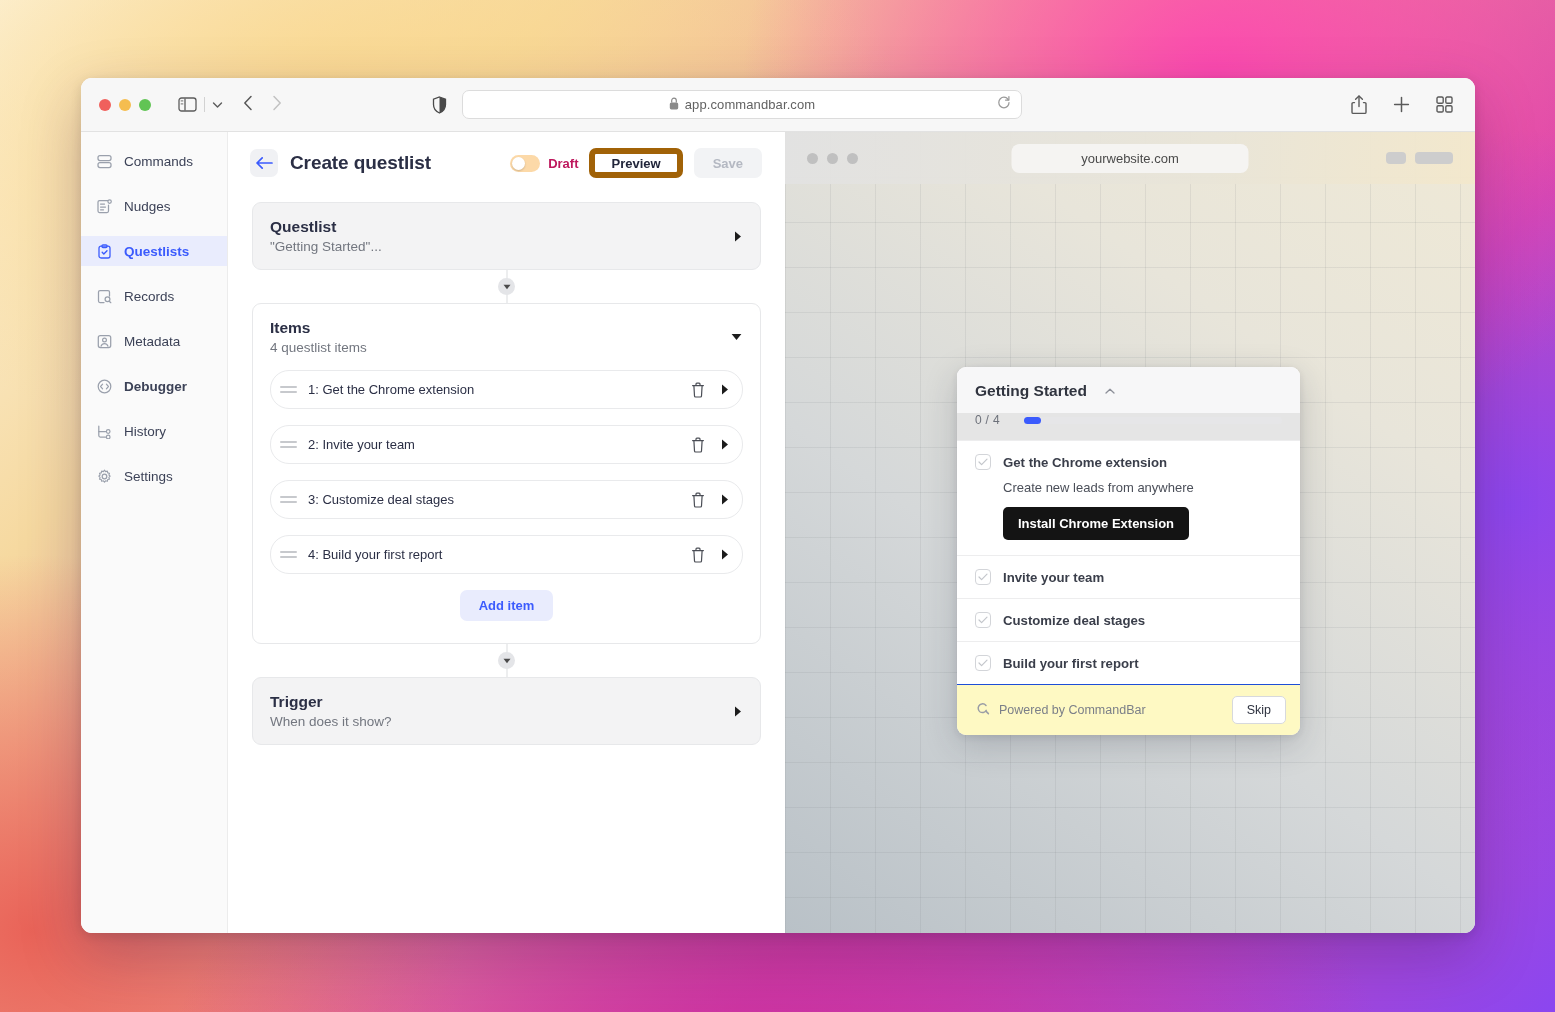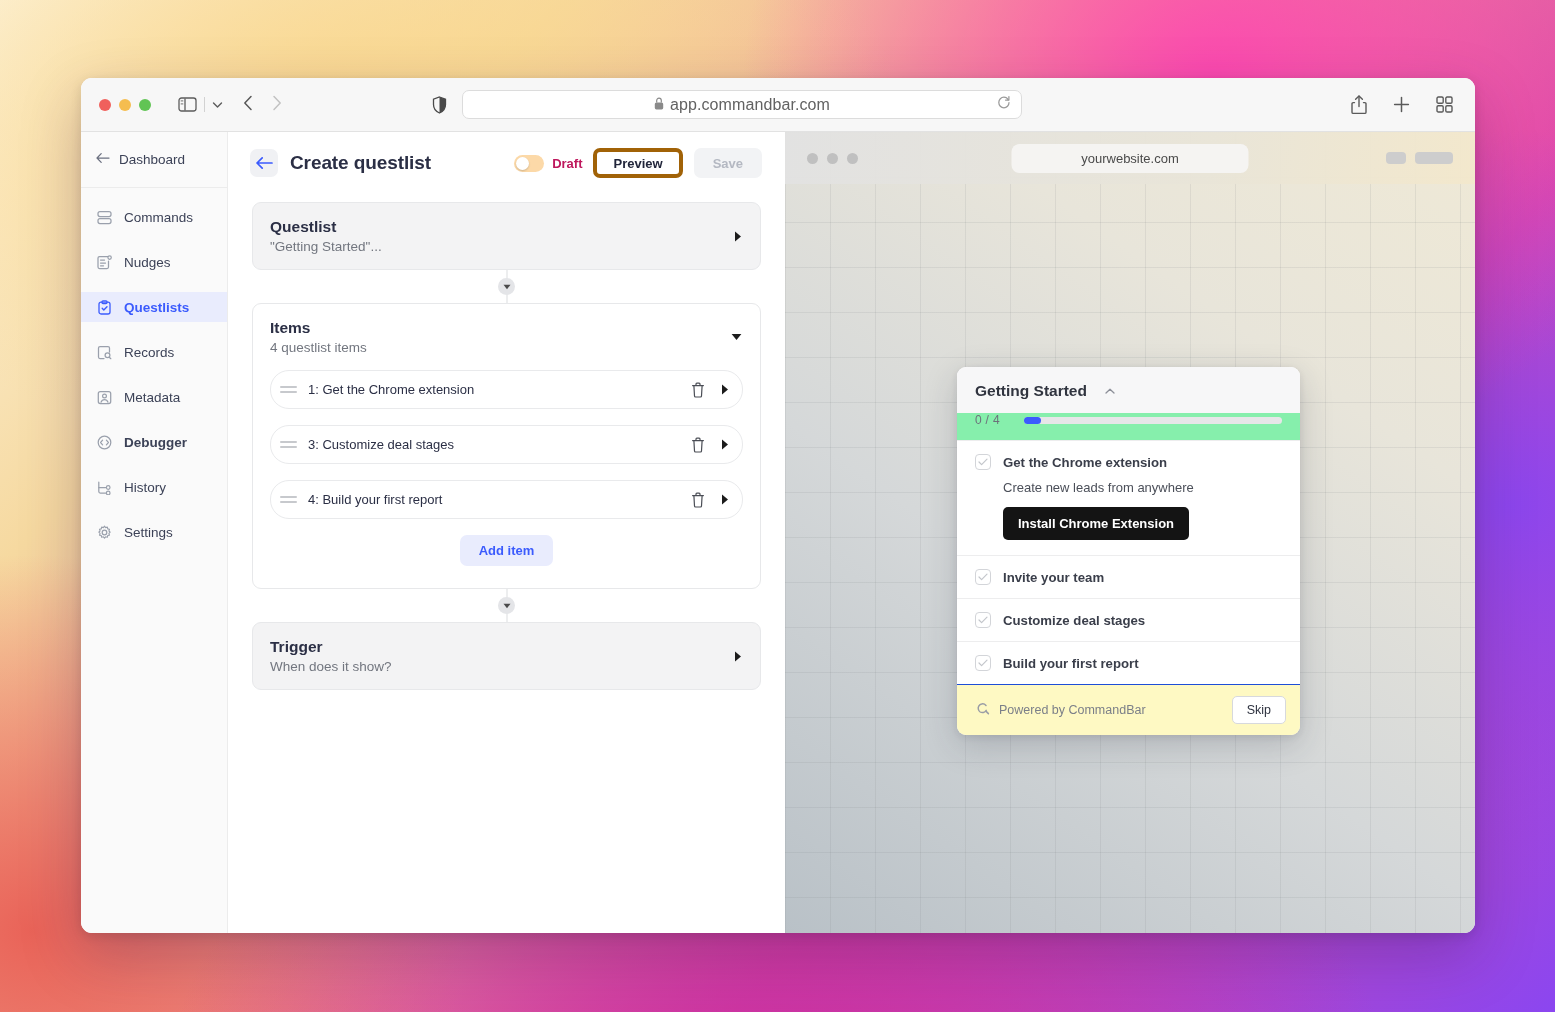--- a/index.html
+++ b/index.html
@@ -67,21 +67,21 @@
     margin-left: 15px;
     background: #ffffff;
     border: 1px solid #dcdcdc;
     border-radius: 7px;
     display: flex;
     align-items: center;
     justify-content: center;
     position: relative;
   }
   .url-inner { display: flex; align-items: center; gap: 6px; }
-  .url-text { font-size: 16px; color: #626262; letter-spacing: 0.1px; text-align: right; }
+  .url-text { font-size: 13px; color: #626262; letter-spacing: 0.1px; text-align: right; }
   .reload-icon { position: absolute; right: 10px; color: #9a9a9a; }
 
   .tb-right { margin-left: auto; display: flex; align-items: center; gap: 26px; padding-right: 4px; }
 
   
   .app-body { flex: 1; display: flex; min-height: 0; }
 
   
   .sidebar {
     width: 147px;
@@ -166,21 +166,21 @@
     width: 13px; height: 13px;
     border-radius: 50%;
     background: #ffffff;
     box-shadow: 0 1px 2px rgba(0,0,0,0.18);
   }
   .draft-label { font-size: 13px; font-weight: 700; color: #be185d; margin-left: -3px; }
 
   .btn-preview {
     height: 30px;
     padding: 0 16px;
-    border: 4px solid #a16207;
+    border: 6px solid #a16207;
     border-radius: 7px;
     background: #ffffff;
     font-size: 13px;
     font-weight: 700;
     color: #21253a;
     font-family: inherit;
     cursor: pointer;
     display: flex; align-items: center;
   }
   .btn-save {
@@ -332,21 +332,21 @@
     background: #f7f7f8;
     padding: 15px 18px 13px 18px;
     display: flex;
     align-items: center;
     gap: 18px;
     cursor: pointer;
   }
   .wg-title { font-size: 15.5px; font-weight: 700; color: #30343f; }
   .wg-collapse { color: #8d9099; display: flex; align-items: center; }
   .wg-progress-row {
-    background: #86efac;
+    background: #e5e5e5;
     padding: 0 18px 13px 18px;
     display: flex;
     align-items: center;
     gap: 24px;
   }
   .wg-count { font-size: 12px; color: #6c707a; letter-spacing: 0.3px; }
   .wg-track {
     flex: 1;
     height: 7px;
     border-radius: 4px;
@@ -494,28 +494,20 @@
           <rect x="1" y="9.8" width="6.2" height="6.2" rx="1.3" stroke="#5a5a5a" stroke-width="1.4"></rect>
           <rect x="9.8" y="9.8" width="6.2" height="6.2" rx="1.3" stroke="#5a5a5a" stroke-width="1.4"></rect>
         </svg>
       </span>
     </div>
   </div>
 
   <div class="app-body">
 
     <div class="sidebar">
-      <div class="sb-dashboard">
-        <span>
-          <svg width="14" height="12" viewBox="0 0 14 12" fill="none">
-            <path d="M13 6H1.4M5.2 1.6L1 6L5.2 10.4" stroke="#6b7080" stroke-width="1.25" stroke-linecap="round" stroke-linejoin="round"></path>
-          </svg>
-        </span>
-        <span>Dashboard</span>
-      </div>
 
       <div class="sb-nav">
 
         <div class="sb-item" style="margin-bottom:15px;">
           <span class="sb-icon">
             <svg width="15" height="15" viewBox="0 0 15 15" fill="none">
               <rect x="1" y="1.5" width="13" height="5" rx="2" stroke="currentColor" stroke-width="1.25"></rect>
               <rect x="1" y="8.5" width="13" height="5" rx="2" stroke="currentColor" stroke-width="1.25"></rect>
             </svg>
           </span>
@@ -679,20 +671,41 @@
                   </svg>
                 </span>
                 <span class="item-arrow">
                   <svg width="8" height="11" viewBox="0 0 8 11">
                       <path d="M1 0.6L7 5.5L1 10.4Z" fill="#1c1c1c"></path>
                     </svg>
                 </span>
               </div>
             </div>
 
+            <div class="item-row">
+              <div class="drag-handle">
+                  <span></span>
+                  <span></span>
+                </div>
+              <div class="item-label">2: Invite your team</div>
+              <div class="item-actions">
+                <span class="trash-icon">
+                  <svg width="14" height="16" viewBox="0 0 14 16" fill="none">
+                    <path d="M1.6 3.6H12.4" stroke="currentColor" stroke-width="1.2" stroke-linecap="round"></path>
+                    <path d="M2.9 3.6L3.5 14C3.5 14.6 4 15 4.6 15H9.4C10 15 10.5 14.6 10.5 14L11.1 3.6" stroke="currentColor" stroke-width="1.2" stroke-linecap="round" fill="none"></path>
+                    <path d="M5 3.6V2C5 1.5 5.4 1.1 5.9 1.1H8.1C8.6 1.1 9 1.5 9 2V3.6" stroke="currentColor" stroke-width="1.2" fill="none"></path>
+                  </svg>
+                </span>
+                <span class="item-arrow">
+                  <svg width="8" height="11" viewBox="0 0 8 11">
+                      <path d="M1 0.6L7 5.5L1 10.4Z" fill="#1c1c1c"></path>
+                    </svg>
+                </span>
+              </div>
+            </div>
 
             <div class="item-row">
               <div class="drag-handle">
                   <span></span>
                   <span></span>
                 </div>
               <div class="item-label">3: Customize deal stages</div>
               <div class="item-actions">
                 <span class="trash-icon">
                   <svg width="14" height="16" viewBox="0 0 14 16" fill="none">

